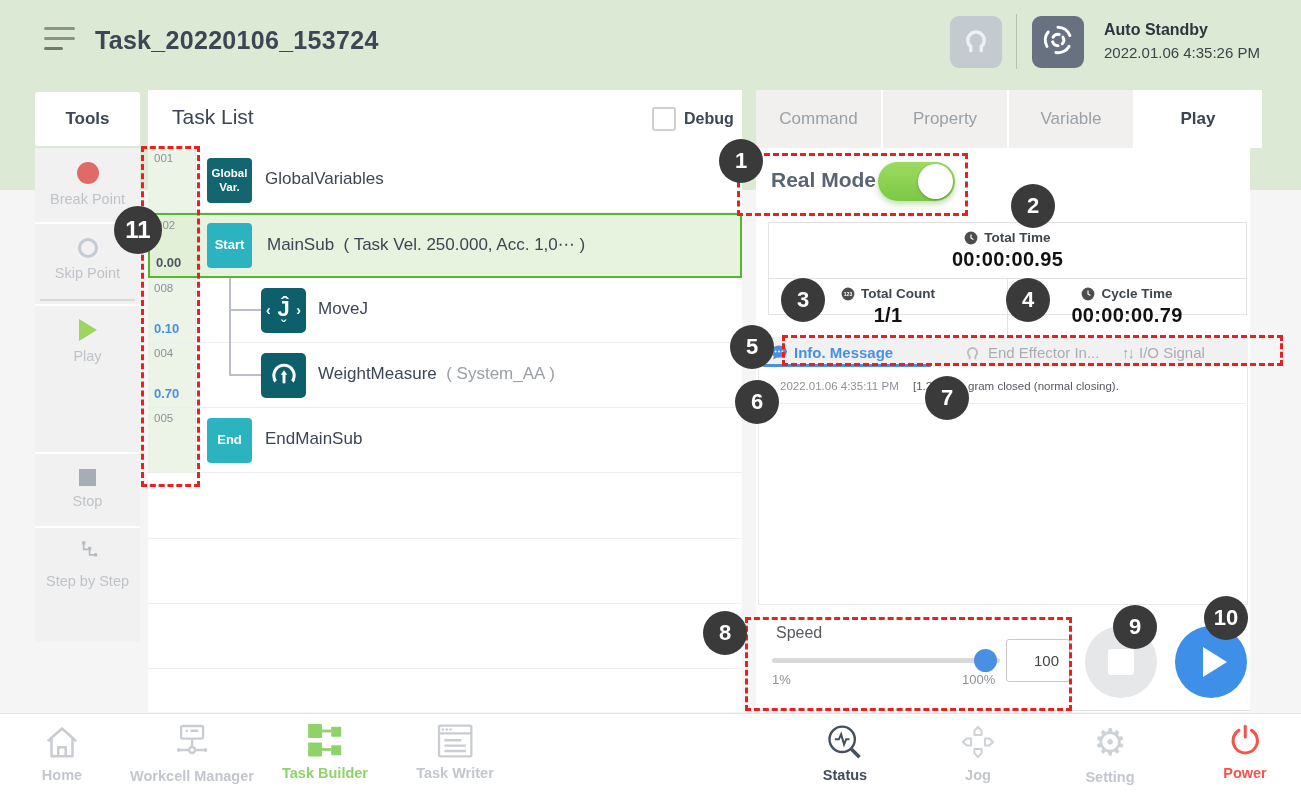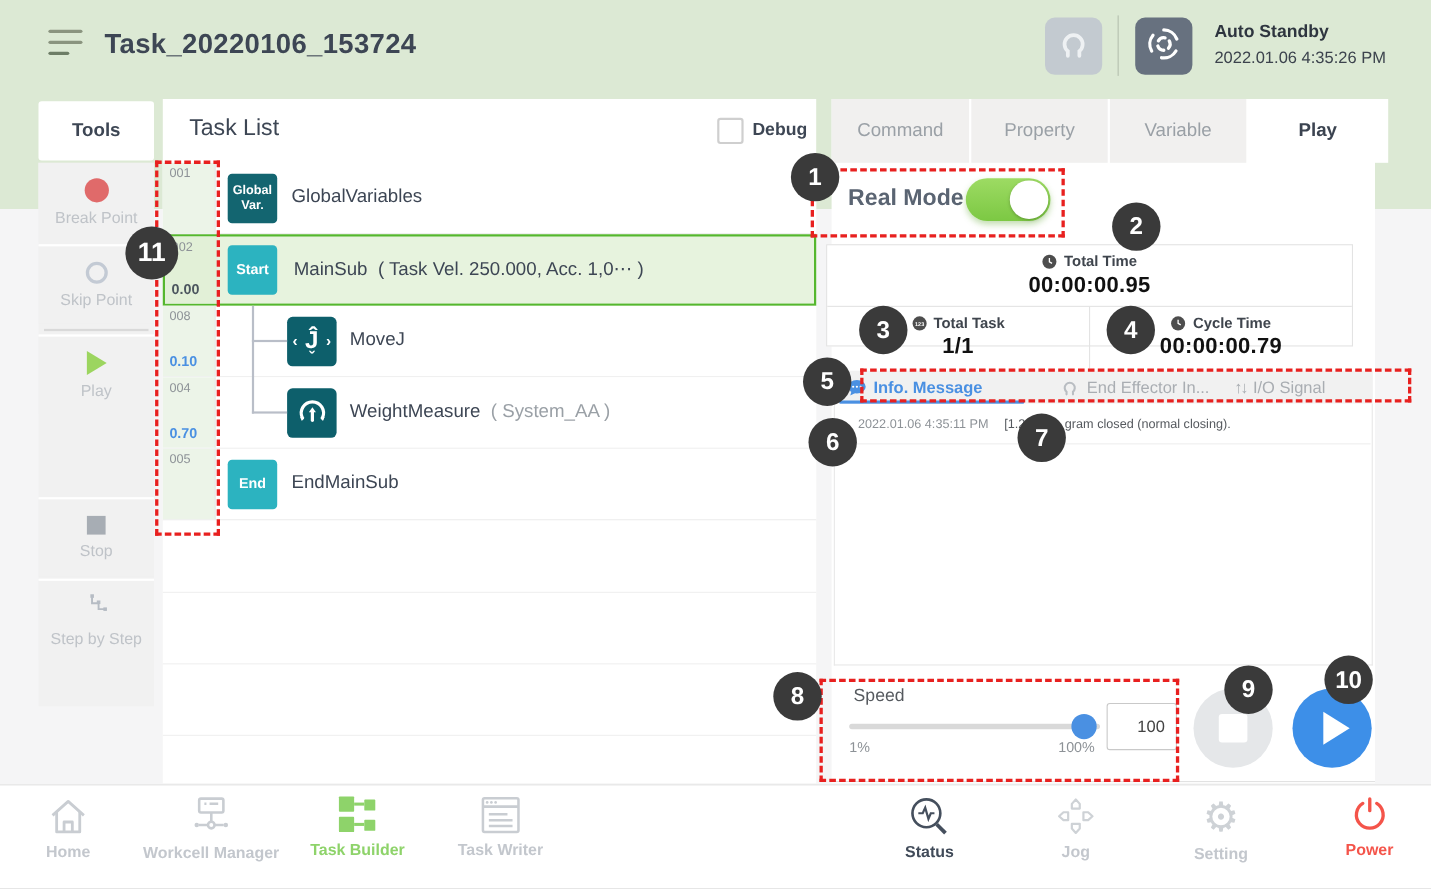--- a/index.html
+++ b/index.html
@@ -69,21 +69,21 @@
   
   .rpanel { position:absolute; left:756px; top:90px; width:494px; height:622px; background:#fff; }
   .rtab { position:absolute; top:90px; height:58px; display:flex; align-items:center; justify-content:center;
           font-size:17px; color:#9aa0a6; background:#f1f0ef; cursor:pointer; }
   .rtab.active { background:#fff; color:#3b4350; font-weight:bold; }
   .real-mode-lbl { position:absolute; left:771px; top:168px; font-size:21px; font-weight:bold; color:#5a6472; }
   .toggle { position:absolute; left:878px; top:162px; width:77px; height:39px; border-radius:20px;
             background:linear-gradient(#9ddb63,#7cc843); box-shadow:0 3px 6px rgba(120,180,80,.45); cursor:pointer; }
   .toggle .knob { position:absolute; right:2px; top:2px; width:35px; height:35px; border-radius:50%; background:#fff;
                   box-shadow:0 1px 3px rgba(0,0,0,.25); }
-  .stat-table { position:absolute; left:751px; top:222px; width:479px; height:93px; border:1px solid #e3e3e3; background:#fff; }
+  .stat-table { position:absolute; left:768px; top:222px; width:479px; height:93px; border:1px solid #e3e3e3; background:#fff; }
   .stat-cell { position:absolute; display:flex; flex-direction:column; align-items:center; justify-content:center; gap:3px; }
   .stat-label { display:flex; align-items:center; gap:6px; font-size:13.5px; font-weight:bold; color:#3f454d; }
   .stat-value { font-size:20px; font-weight:bold; color:#111; letter-spacing:.3px; }
   .stat-h { position:absolute; left:0; top:55px; width:100%; height:1px; background:#e3e3e3; }
   .stat-v { position:absolute; left:238px; top:56px; width:1px; height:56px; background:#e3e3e3; }
 
   .msg-tabs { position:absolute; left:756px; top:337px; width:492px; height:30px; background:#f1f1f1; }
   .msg-tab { position:absolute; top:337px; height:30px; display:flex; align-items:center; gap:6px; font-size:15px; color:#a9adb2; cursor:pointer; }
   .msg-tab.active { color:#4a90e2; font-weight:bold; }
   .msg-underline { position:absolute; left:763px; top:364px; width:168px; height:4px; background:#4a90e2; border-radius:2px; }
@@ -295,21 +295,21 @@
       </span>
       <span class="stat-value">00:00:00.95</span>
     </div>
     <div class="stat-h"></div>
     <div class="stat-cell" style="left:0;top:56px;width:238px;height:55px;">
       <span class="stat-label">
         <svg viewBox="0 0 14 14" width="14" height="14">
             <circle cx="7" cy="7" r="6.4" fill="#4d4d4d"></circle>
             <text x="7" y="9" font-size="5" fill="#fff" text-anchor="middle" font-weight="bold">123</text>
           </svg>
-        <span>Total Task</span>
+        <span>Total Count</span>
       </span>
       <span class="stat-value">1/1</span>
     </div>
     <div class="stat-v"></div>
     <div class="stat-cell" style="left:239px;top:56px;width:238px;height:55px;">
       <span class="stat-label">
         <svg viewBox="0 0 14 14" width="14" height="14">
             <circle cx="7" cy="7" r="6.4" fill="#4d4d4d"></circle>
             <path d="M7 3.6 V7 l2.4 1.4" stroke="#fff" stroke-width="1.2" fill="none"></path>
           </svg>

